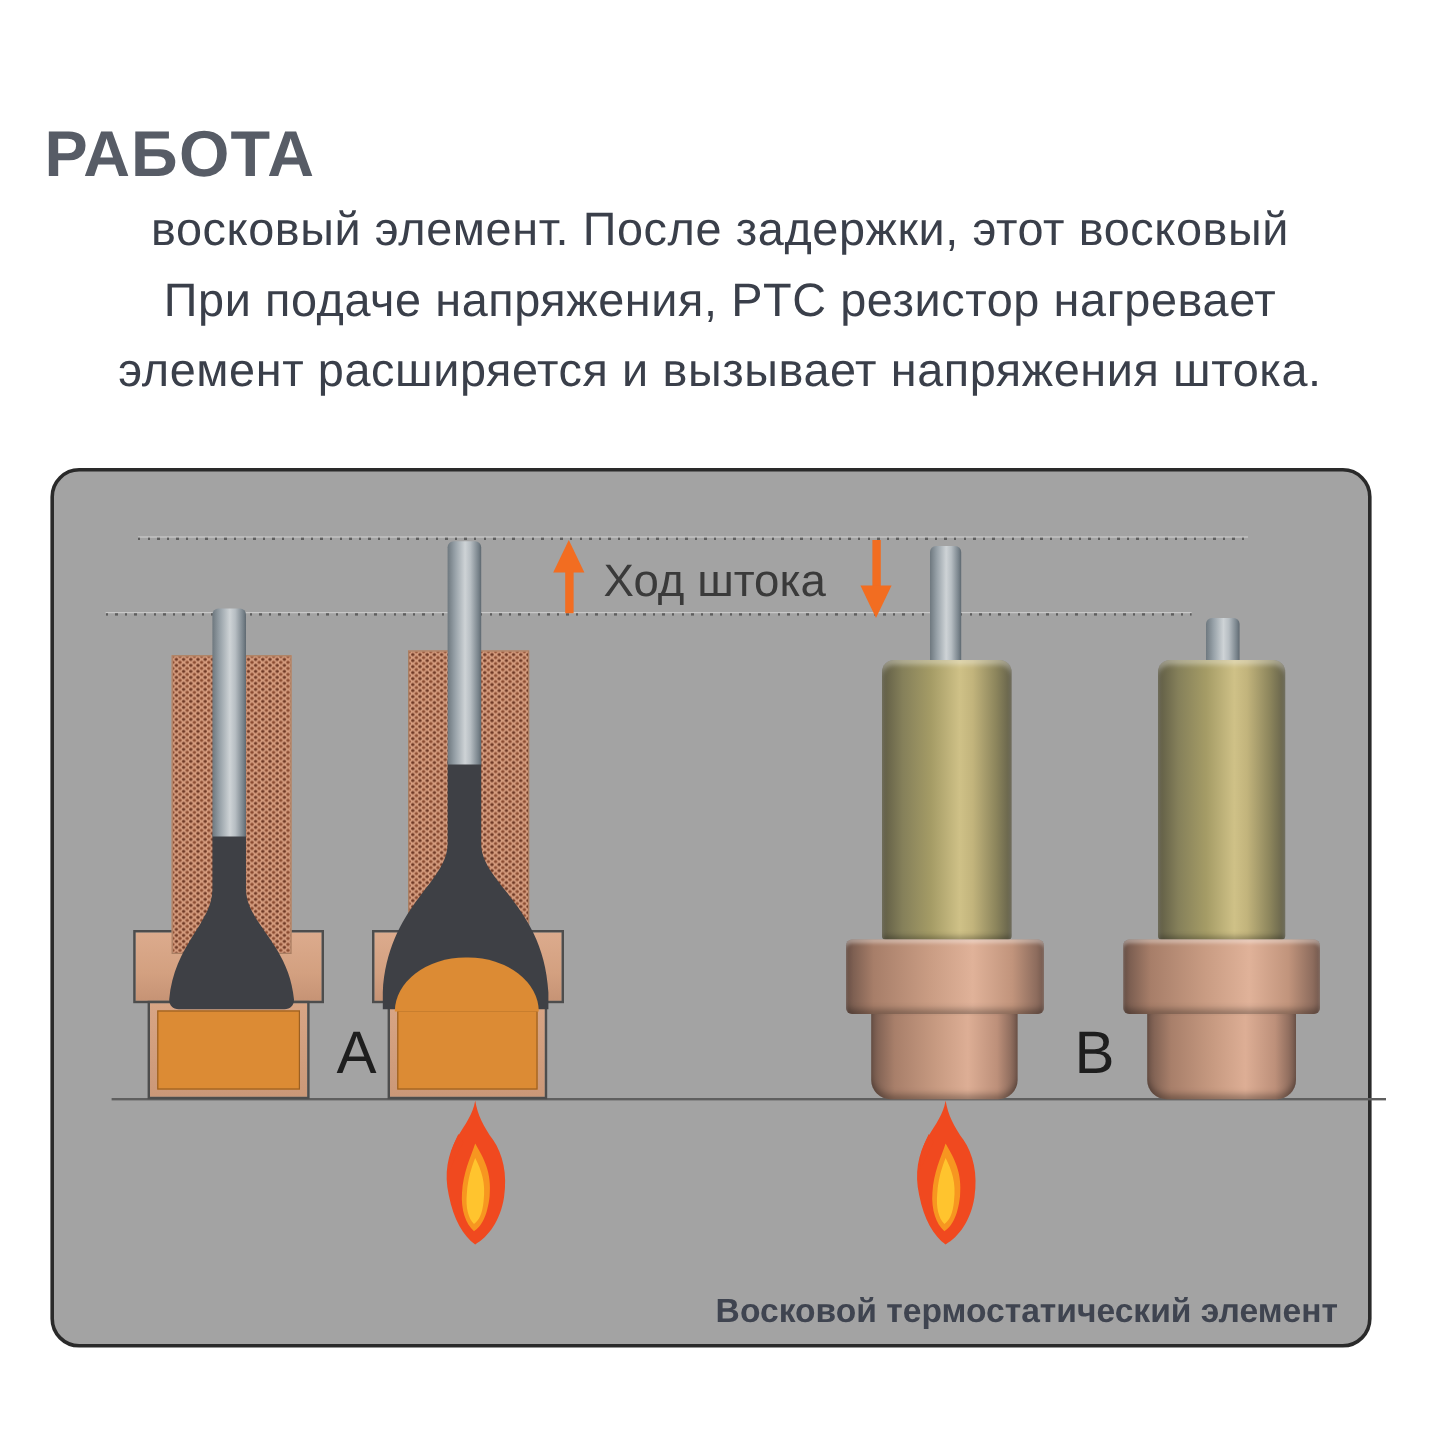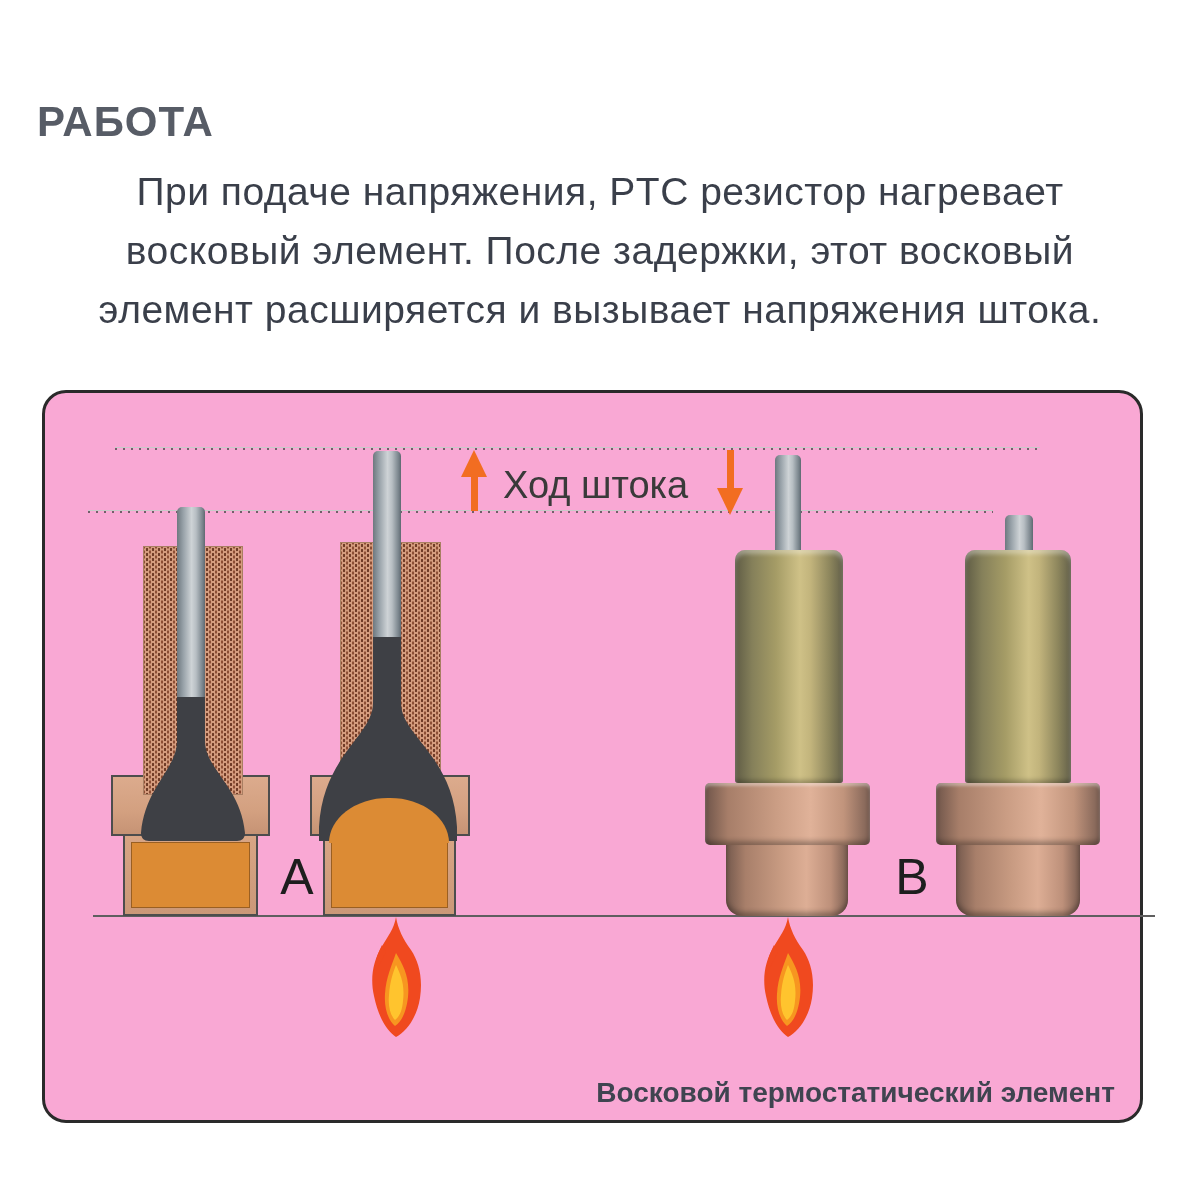--- a/index.html
+++ b/index.html
@@ -3,31 +3,31 @@
 <meta charset="utf-8">
 <style>
   html,body{margin:0;padding:0;}
   body{
     width:1200px;height:1200px;position:relative;background:#ffffff;
     font-family:"Liberation Sans", sans-serif;overflow:hidden;
   }
   
   .page-title{
     position:absolute;left:37px;top:98px;
-    font-size:42px;font-weight:bold;color:#575c66;letter-spacing:1px;
+    font-size:54px;font-weight:bold;color:#575c66;letter-spacing:1px;
   }
   .paragraph{
     position:absolute;left:20px;top:162px;width:1160px;
     text-align:center;font-size:39px;color:#3a3f4a;line-height:59px;
     letter-spacing:0.5px;
   }
   
   .diagram-box{
     position:absolute;left:42px;top:390px;width:1101px;height:733px;
-    border:3px solid #2a2a2a;border-radius:24px;background:#f9a8d4;
+    border:3px solid #2a2a2a;border-radius:24px;background:#a3a3a3;
     box-sizing:border-box;
   }
   .diagram-box *{position:absolute;}
   
   .dash-line{
     height:3px;
     background:
       repeating-linear-gradient(90deg, rgba(70,70,70,.75) 0 2px, transparent 2px 8px) 0 100%/100% 2px no-repeat,
       linear-gradient(#c9c9c9,#c9c9c9) 0 20%/100% 1px no-repeat;
   }
@@ -104,22 +104,22 @@
     position:absolute;right:25px;top:684px;
     font-size:28px;font-weight:bold;color:#3f4450;white-space:nowrap;
   }
   svg{display:block;}
 </style>
 </head>
 <body>
 
 <div class="page-title">РАБОТА</div>
 <div class="paragraph">
+  <div>восковый элемент. После задержки, этот восковый</div>
   <div>При подаче напряжения, PTC резистор нагревает</div>
-  <div>восковый элемент. После задержки, этот восковый</div>
   <div>элемент расширяется и вызывает напряжения штока.</div>
 </div>
 
 <div class="diagram-box">
 
   <div class="dash-line dash-top"></div>
   <div class="dash-line dash-bottom"></div>
 
   <div class="arrow arrow-up">
     <div class="head-up"></div>

